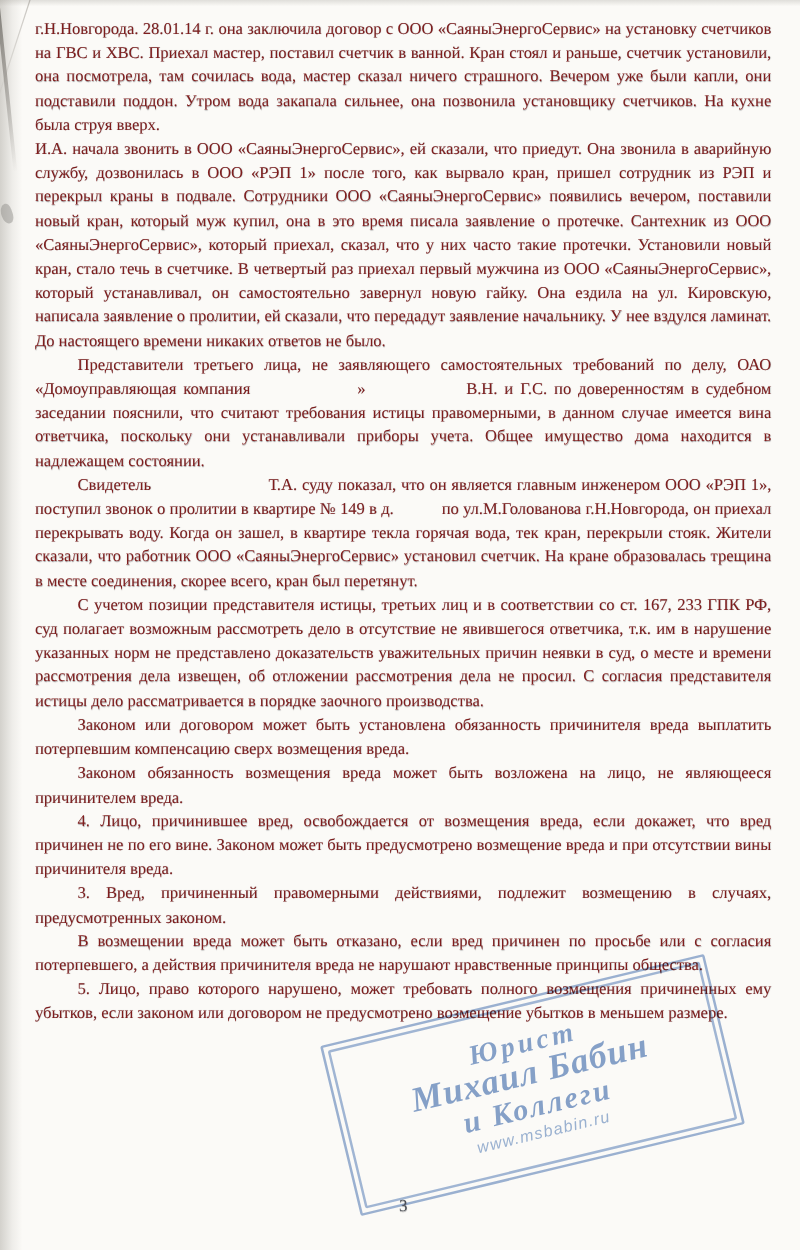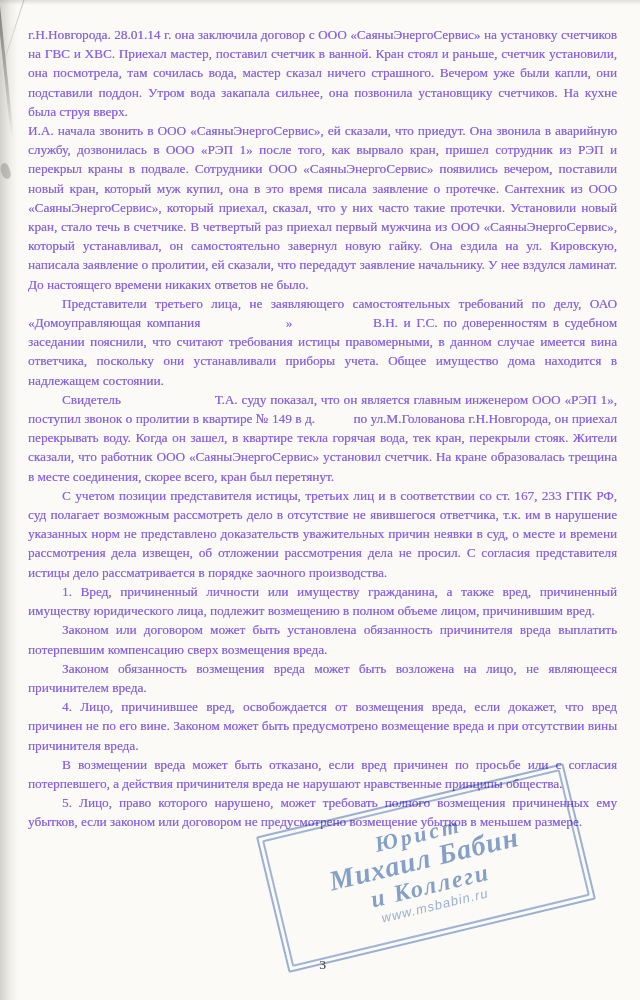--- a/index.html
+++ b/index.html
@@ -37,23 +37,23 @@
   }
   .scan-smudge {
     position: absolute; left: 1px; top: 163px; width: 9px; height: 16px;
     background: rgba(138,136,130,0.45); border-radius: 60% 40% 50% 50%;
     transform: rotate(-20deg);
     pointer-events: none;
   }
 
   
   .doc-text {
-    position: absolute; left: 0; top: 16px; right: 0;
+    position: absolute; left: 0; top: 4px; right: 0;
     padding: 9px 23px 0 28px;
-    color: #8b5cf6;
+    color: #7f1d1d;
     font-size: 13.2px;
     line-height: 19.2px;
     text-shadow: 0.3px 0.3px 0.6px rgba(64,66,74,0.45);
   }
   .doc-text p {
     margin: 0;
     text-align: justify;
   }
   .doc-text p.indent { text-indent: 34px; }
   .gap { display: inline-block; height: 1px; }
@@ -104,24 +104,24 @@
   <div class="scan-crease-top-left"></div>
   <div class="scan-fold-line"></div>
   <div class="scan-smudge"></div>
 
   <div class="doc-text">
       <p>г.Н.Новгорода. 28.01.14 г. она заключила договор с ООО «СаяныЭнергоСервис» на установку счетчиков на ГВС и ХВС. Приехал мастер, поставил счетчик в ванной. Кран стоял и раньше, счетчик установили, она посмотрела, там сочилась вода, мастер сказал ничего страшного. Вечером уже были капли, они подставили поддон. Утром вода закапала сильнее, она позвонила установщику счетчиков. На кухне была струя вверх. </p>
       <p>И.А. начала звонить в  ООО «СаяныЭнергоСервис», ей сказали, что приедут. Она звонила в аварийную службу, дозвонилась в ООО «РЭП 1» после того, как вырвало кран, пришел сотрудник из РЭП и перекрыл краны в подвале. Сотрудники ООО «СаяныЭнергоСервис» появились вечером, поставили новый кран, который муж купил, она в это время писала заявление о протечке. Сантехник из ООО «СаяныЭнергоСервис», который приехал, сказал, что у них часто такие протечки. Установили новый кран, стало течь в счетчике. В четвертый раз приехал первый мужчина из ООО «СаяныЭнергоСервис», который устанавливал, он самостоятельно завернул новую гайку. Она ездила на ул. Кировскую, написала заявление о пролитии, ей сказали, что передадут заявление начальнику. У нее вздулся ламинат. До настоящего времени никаких ответов не было. </p>
       <p class="indent">Представители третьего лица, не заявляющего самостоятельных требований по делу, ОАО «Домоуправляющая компания <span class="gap" style="width: 80px;"></span>» <span class="gap" style="width: 75px;"></span>В.Н. и Г.С. по доверенностям в судебном заседании пояснили, что считают требования истицы правомерными, в данном случае имеется вина ответчика, поскольку они устанавливали приборы учета. Общее имущество дома находится в надлежащем состоянии. </p>
       <p class="indent">Свидетель <span class="gap" style="width: 90px;"></span>Т.А. суду показал, что он является главным инженером ООО «РЭП 1», поступил звонок о пролитии в квартире № 149 в д. <span class="gap" style="width: 35px;"></span>по ул.М.Голованова г.Н.Новгорода, он приехал перекрывать воду. Когда он зашел, в квартире текла горячая вода, тек кран, перекрыли стояк. Жители сказали, что работник ООО «СаяныЭнергоСервис» установил счетчик. На кране образовалась трещина в месте соединения, скорее всего, кран был перетянут. </p>
       <p class="indent">С учетом позиции представителя истицы, третьих лиц и в соответствии со ст. 167, 233 ГПК РФ, суд полагает возможным рассмотреть дело в отсутствие не явившегося ответчика, т.к. им в нарушение указанных норм не представлено доказательств уважительных причин неявки в суд, о месте и времени рассмотрения дела извещен, об отложении рассмотрения дела не просил. С согласия представителя истицы дело рассматривается в порядке заочного производства. </p>
-      <p class="indent">1. Вред, причиненный личности или имуществу гражданина, а также вред, причиненный имуществу юридического лица, подлежит возмещению в полном объеме лицом, причинившим вред. </p>
       <p class="indent">Законом или договором может быть установлена обязанность причинителя вреда выплатить потерпевшим компенсацию сверх возмещения вреда. </p>
       <p class="indent">Законом обязанность возмещения вреда может быть возложена на лицо, не являющееся причинителем вреда. </p>
       <p class="indent">4. Лицо, причинившее вред, освобождается от возмещения вреда, если докажет, что вред причинен не по его вине. Законом может быть предусмотрено возмещение вреда и при отсутствии вины причинителя вреда. </p>
+      <p class="indent">3. Вред, причиненный правомерными действиями, подлежит возмещению в случаях, предусмотренных законом. </p>
       <p class="indent">В возмещении вреда может быть отказано, если вред причинен по просьбе или с согласия потерпевшего, а действия причинителя вреда не нарушают нравственные принципы общества. </p>
       <p class="indent">5. Лицо, право которого нарушено, может требовать полного возмещения причиненных ему убытков, если законом или договором не предусмотрено возмещение убытков в меньшем размере. </p>
     </div>
 
   <div class="watermark">
     <div class="wm-inner">
       <div class="wm-line1">Юрист</div>
       <div class="wm-line2">Михаил Бабин</div>
       <div class="wm-line3">и Коллеги</div>
       <div class="wm-url">www.msbabin.ru</div>

